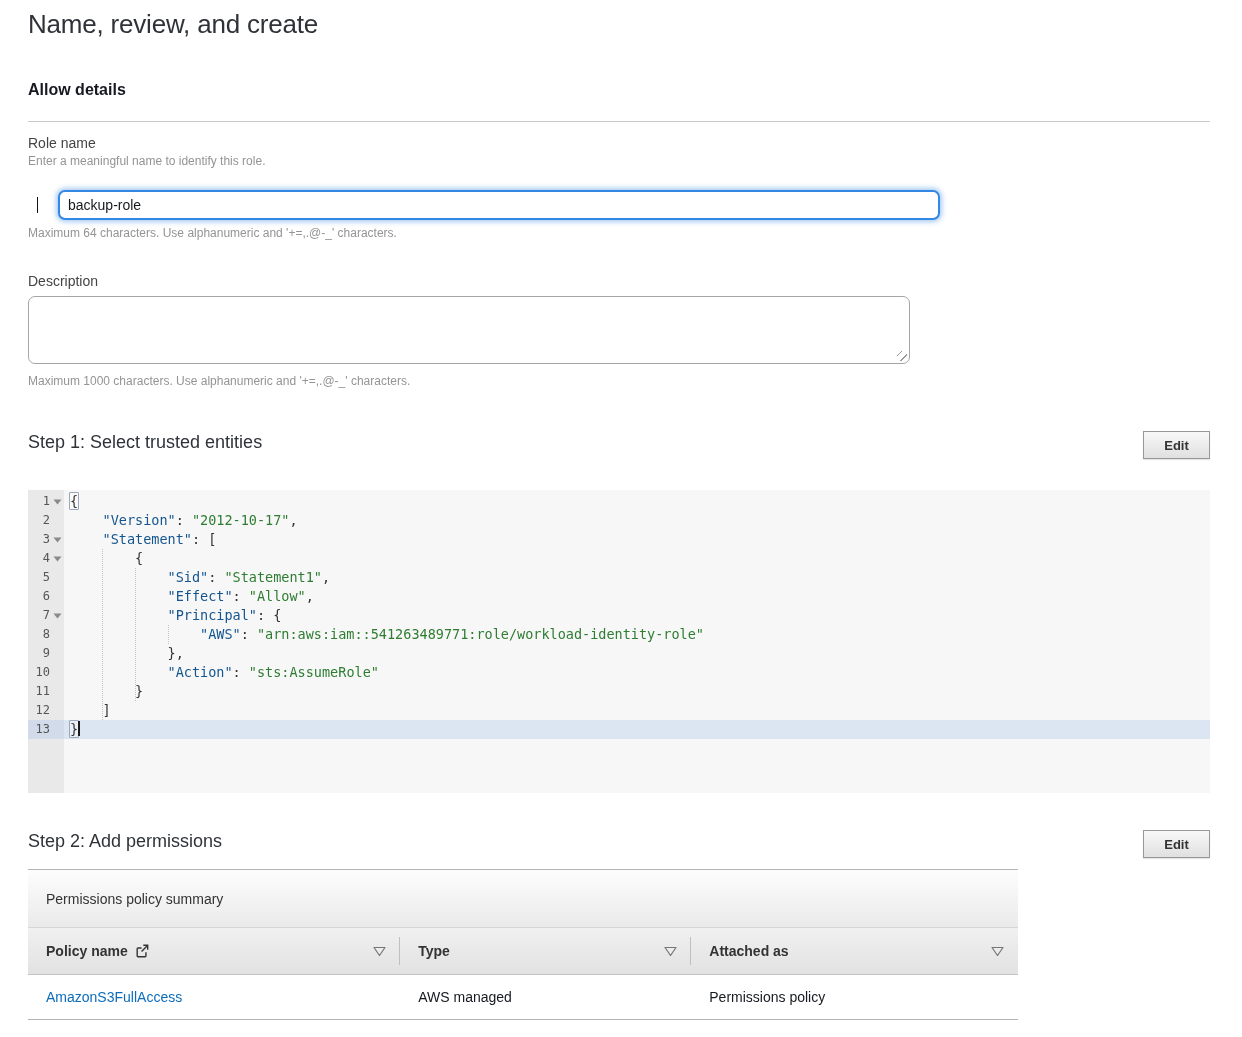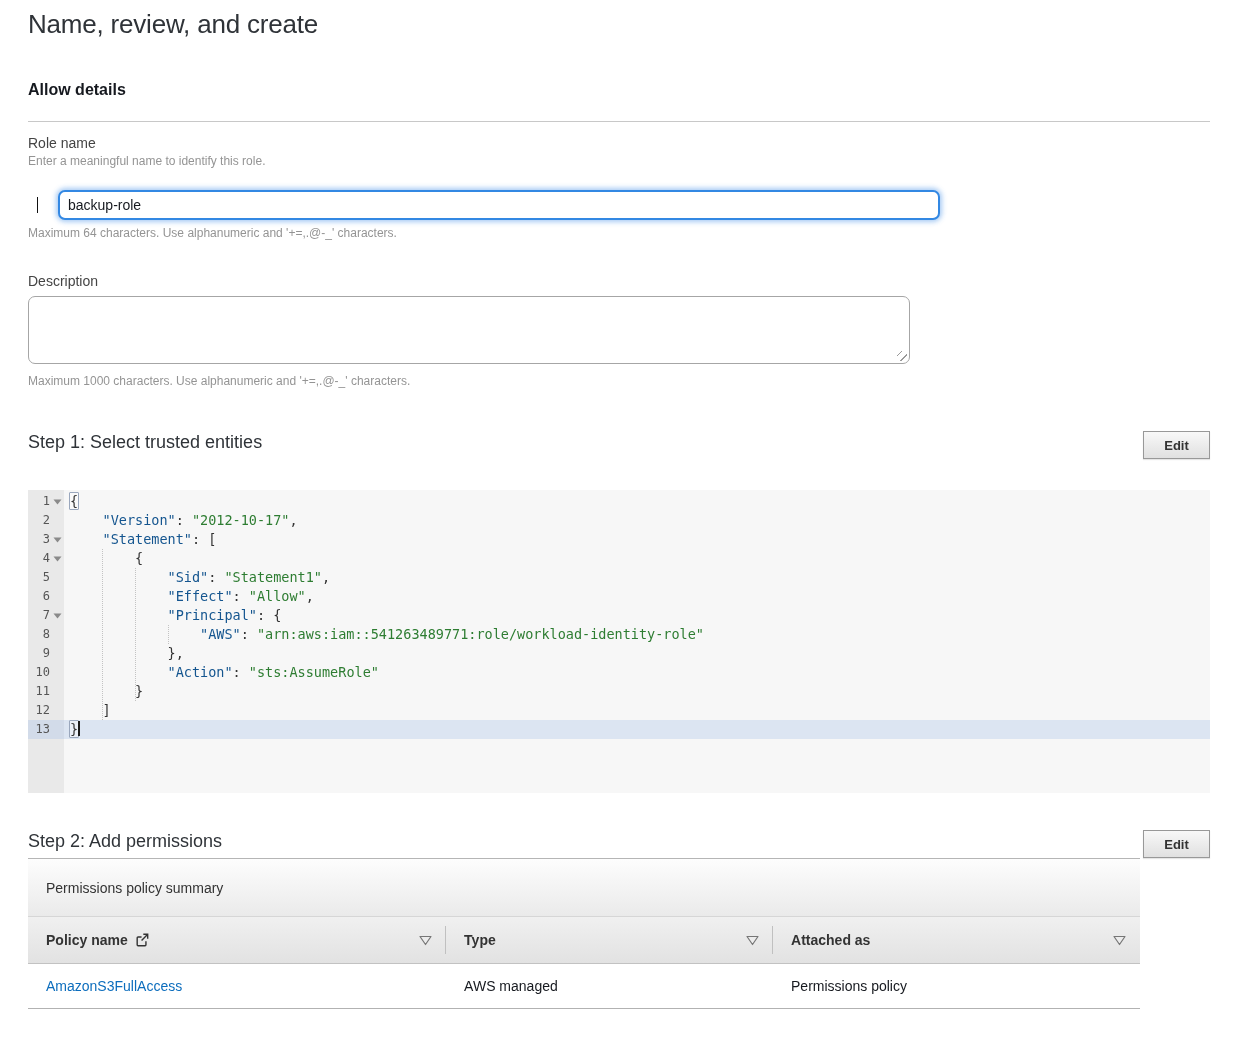--- a/index.html
+++ b/index.html
@@ -110,21 +110,21 @@
   .ed-caret {
     display: inline-block; width: 1.5px; height: 15px;
     background: #1a1a1a; vertical-align: -2px; margin-left: 0px;
   }
   .indent-guide {
     position: absolute; width: 0;
     border-left: 1px dotted #c3c3c3; z-index: 0;
   }
 
   
-  .perm-table { width: 1112px; border-top: 1px solid #b5b5b5; }
+  .perm-table { margin-top: 11px; width: 990px; border-top: 1px solid #b5b5b5; }
   .pt-summary {
     height: 58px; display: flex; align-items: center;
     padding-left: 18px;
     background: linear-gradient(#fdfdfd, #eaeaea);
     border-bottom: 1px solid #d6d6d6;
     font-size: 14px; color: #333;
   }
   .pt-header { display: flex; height: 47px; background: linear-gradient(#f0f0f0, #e2e2e2); border-bottom: 1px solid #c2c2c2; }
   .pt-col {
     display: flex; align-items: center; justify-content: space-between;

